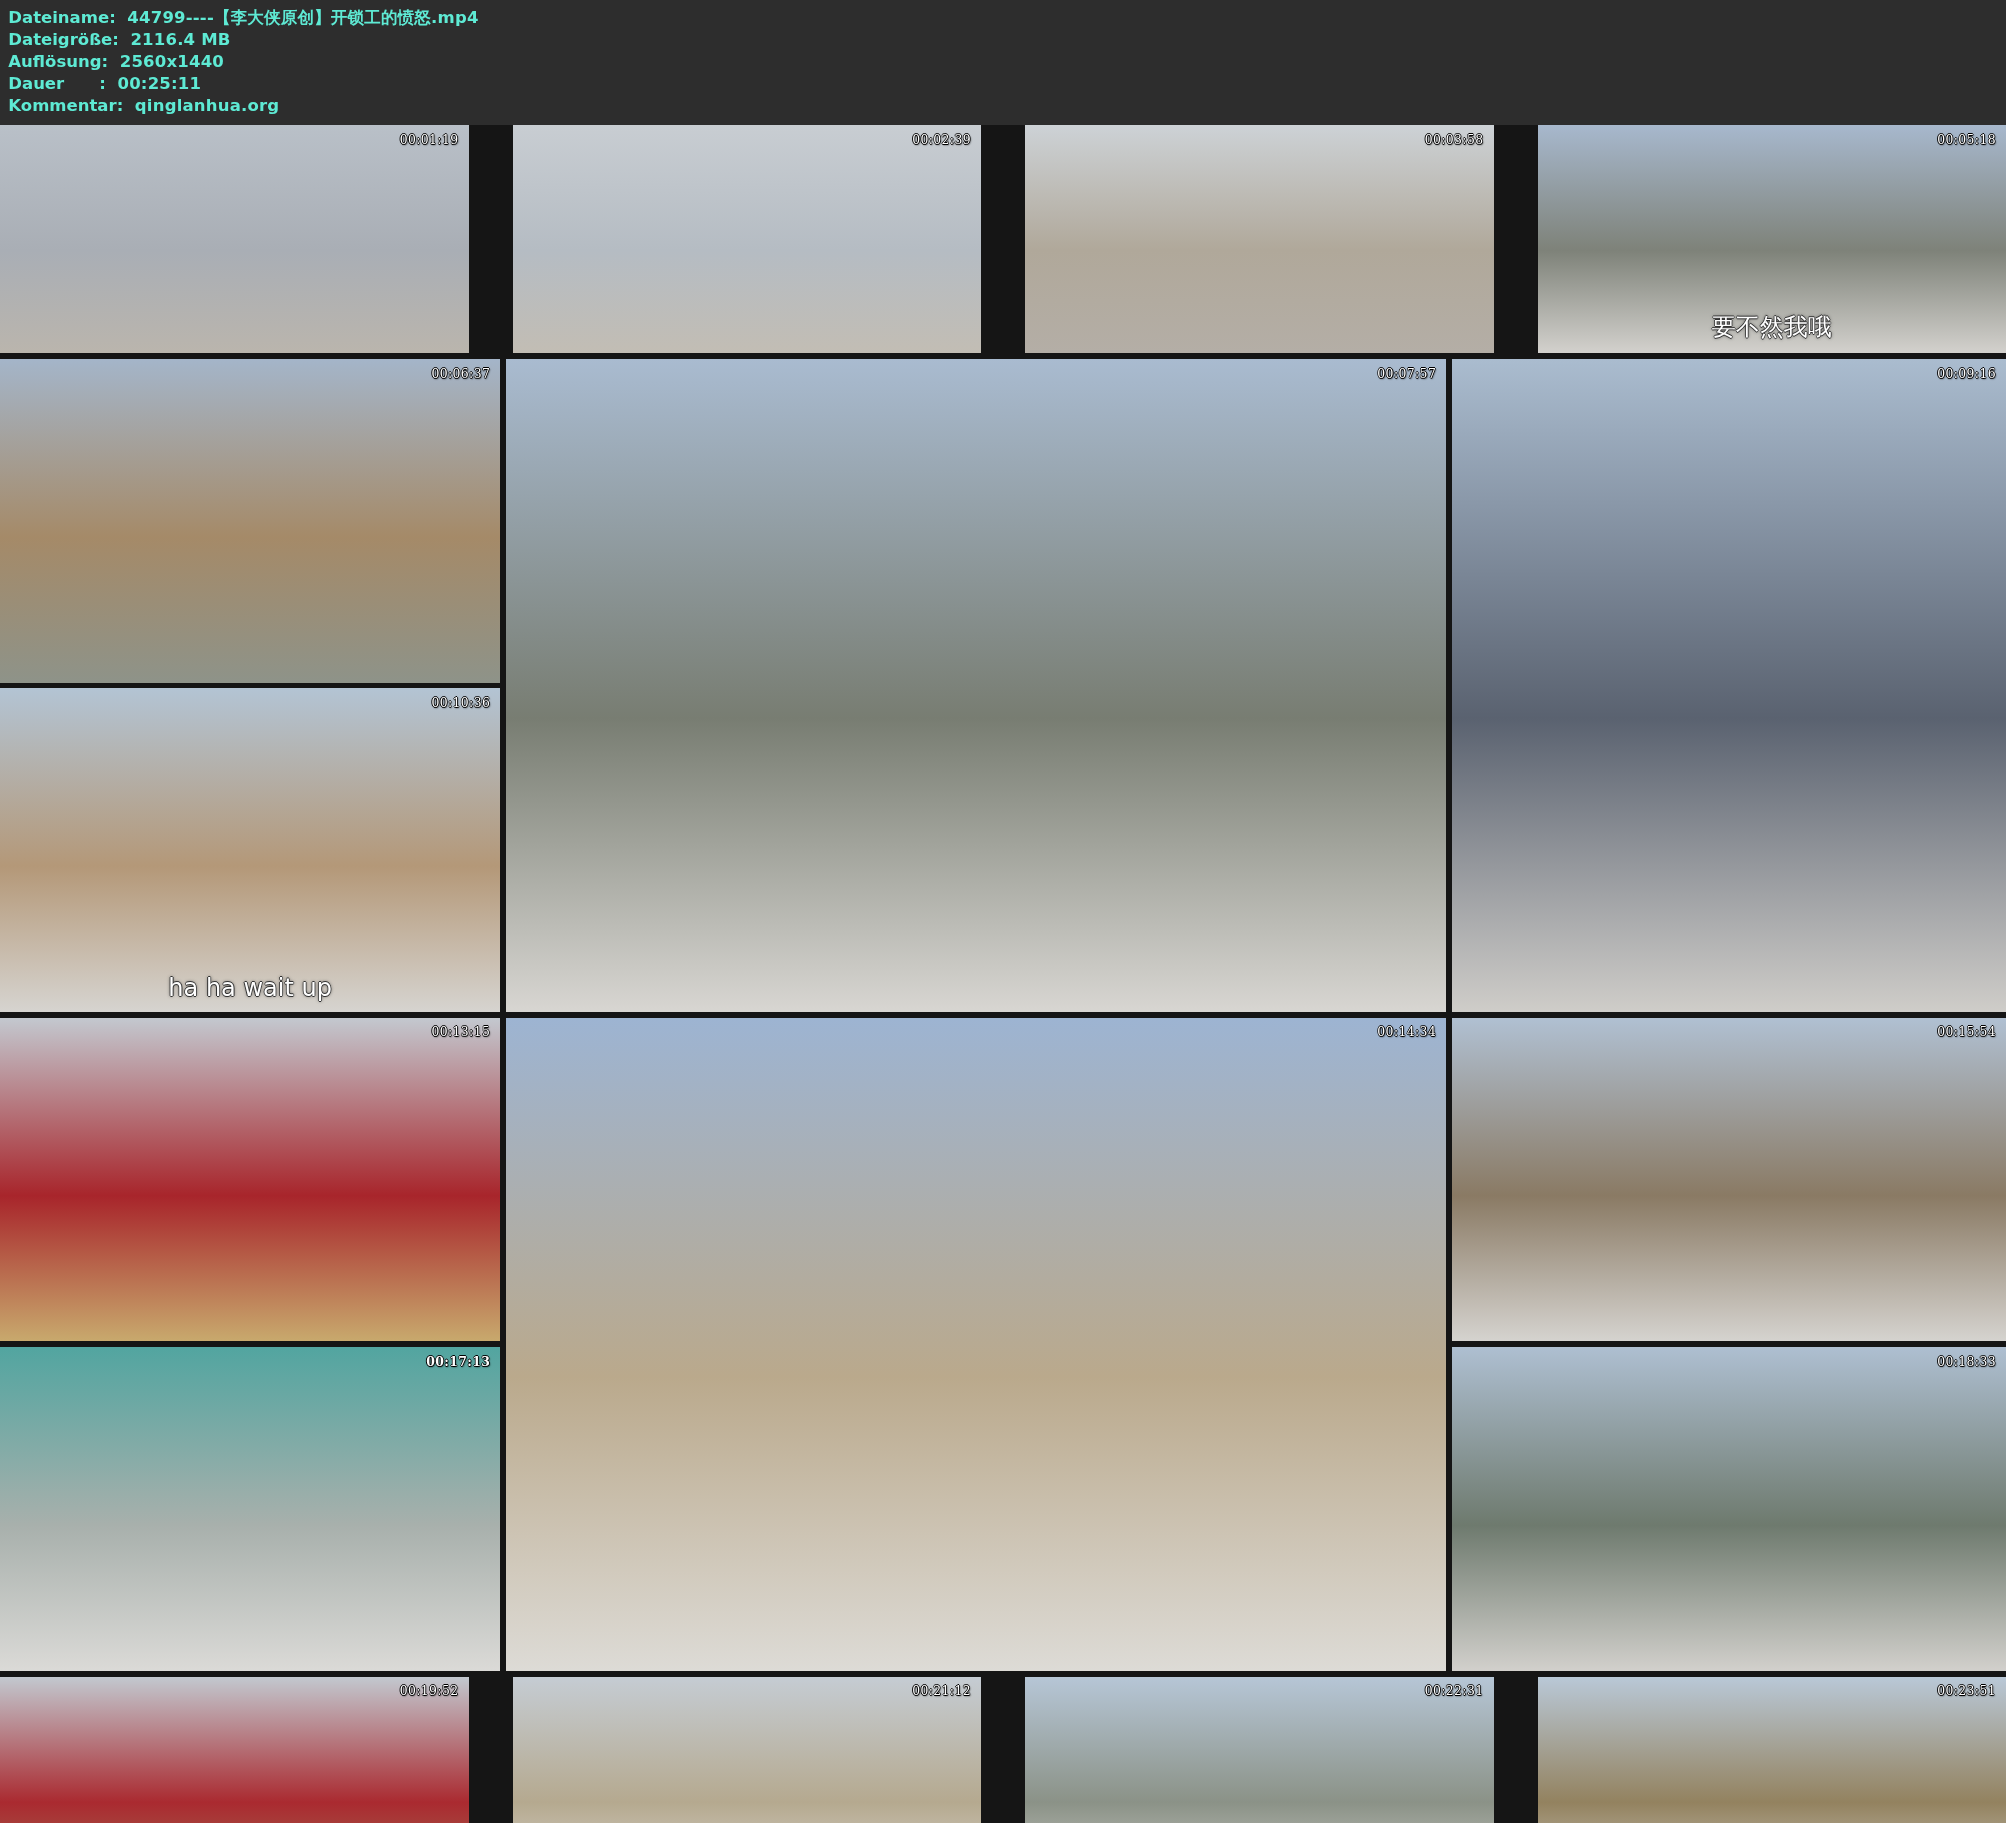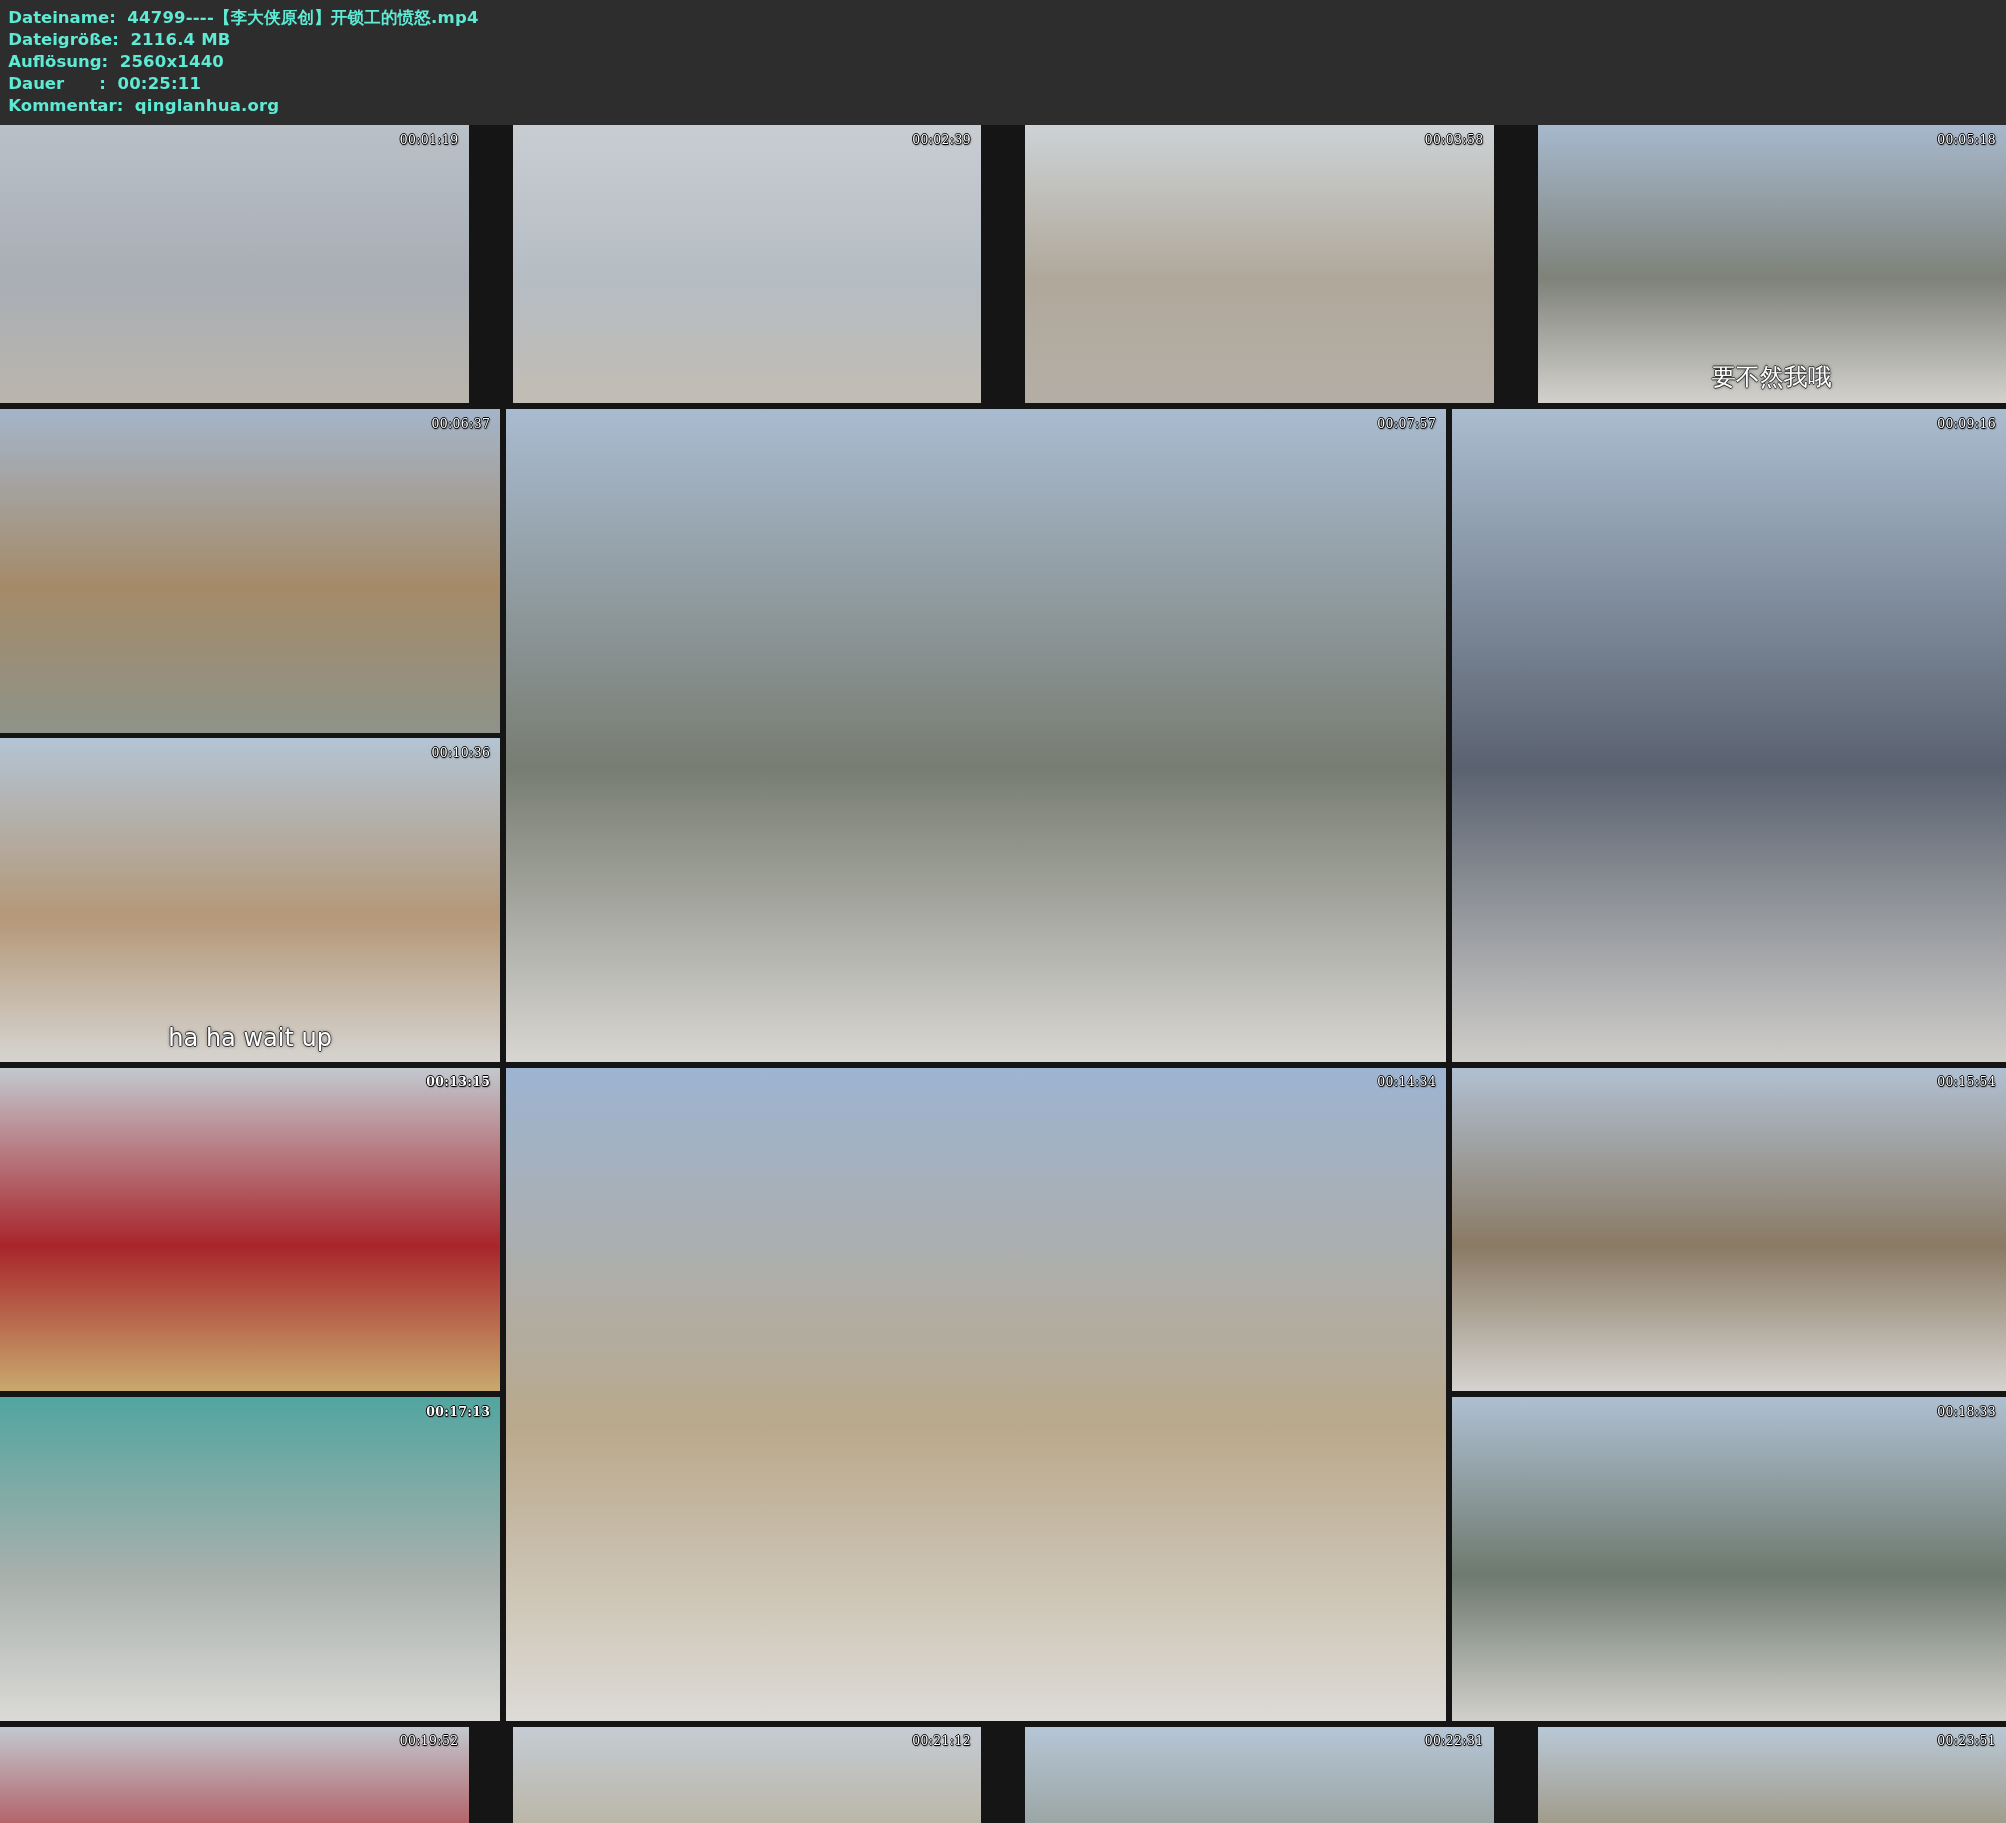--- a/index.html
+++ b/index.html
@@ -9,21 +9,21 @@
   .meta{background:#2d2d2d;padding:7.4px 8.3px 5.8px 8.3px;height:112px;box-sizing:content-box;}
   .meta-row{display:flex;align-items:baseline;color:#5eead4;font-weight:bold;
             font-size:16.5px;line-height:22px;white-space:pre;}
   .meta-label{display:inline-block;min-width:91px;}
   .meta-sep{display:inline-block;margin:0 11.6px 0 0;}
   .meta-value{letter-spacing:0.2px;}
 
   
   .grid{display:flex;flex-direction:column;gap:5.8px;background:#151515;}
   .band{display:grid;gap:5.8px;}
-  .band.row4{grid-template-columns:repeat(4,1fr);height:278px;gap:44px;}
+  .band.row4{grid-template-columns:repeat(4,1fr);height:228px;gap:44px;}
   .band.mosaic{grid-template-columns:605fr 1137fr 670fr;height:653px;}
   .stack{display:flex;flex-direction:column;gap:5.8px;min-width:0;}
   .stack .thumb{flex:1;}
   .thumb{position:relative;overflow:hidden;min-width:0;}
   .thumb .ts{position:absolute;top:6.6px;right:10px;
              font-family:"DejaVu Serif",serif;font-size:12.4px;color:#ffffff;letter-spacing:0.4px;
              text-shadow:-0.8px 0 0 #000,0.8px 0 0 #000,0 -0.8px 0 #000,0 0.8px 0 #000,0.8px 0.8px 1.7px #000;}
   .thumb .sub{position:absolute;left:0;right:0;bottom:10px;text-align:center;
               color:#ffffff;font-size:24px;
               text-shadow:-0.8px 0 0 #333,0.8px 0 0 #333,0 -0.8px 0 #333,0 0.8px 0 #333,0 0 3.3px #222;}
@@ -69,21 +69,21 @@
           <span class="ts">00:07:57</span>
         </div>
         <div class="stack">
           <div class="thumb" style="background: linear-gradient(rgb(170, 188, 207) 0%, rgb(90, 98, 112) 55%, rgb(207, 205, 201) 100%);">
             <span class="ts">00:09:16</span>
           </div>
         </div>
       </div>
       <div class="band mosaic">
         <div class="stack">
-          <div class="thumb" style="background: linear-gradient(rgb(195, 200, 207) 0%, rgb(168, 37, 43) 55%, rgb(200, 169, 109) 100%); font-weight: bold;">
+          <div class="thumb" style="background: linear-gradient(rgb(195, 200, 207) 0%, rgb(168, 37, 43) 55%, rgb(200, 169, 109) 100%);">
             <span class="ts">00:13:15</span>
           </div>
           <div class="thumb" style="background: linear-gradient(rgb(82, 165, 160) 0%, rgb(168, 176, 172) 55%, rgb(219, 218, 215) 100%); font-weight: bold;">
             <span class="ts">00:17:13</span>
           </div>
         </div>
         <div class="thumb" style="background: linear-gradient(rgb(157, 180, 210) 0%, rgb(186, 169, 140) 55%, rgb(221, 219, 214) 100%); padding-left: 21px;">
           <span class="ts">00:14:34</span>
         </div>
         <div class="stack">

